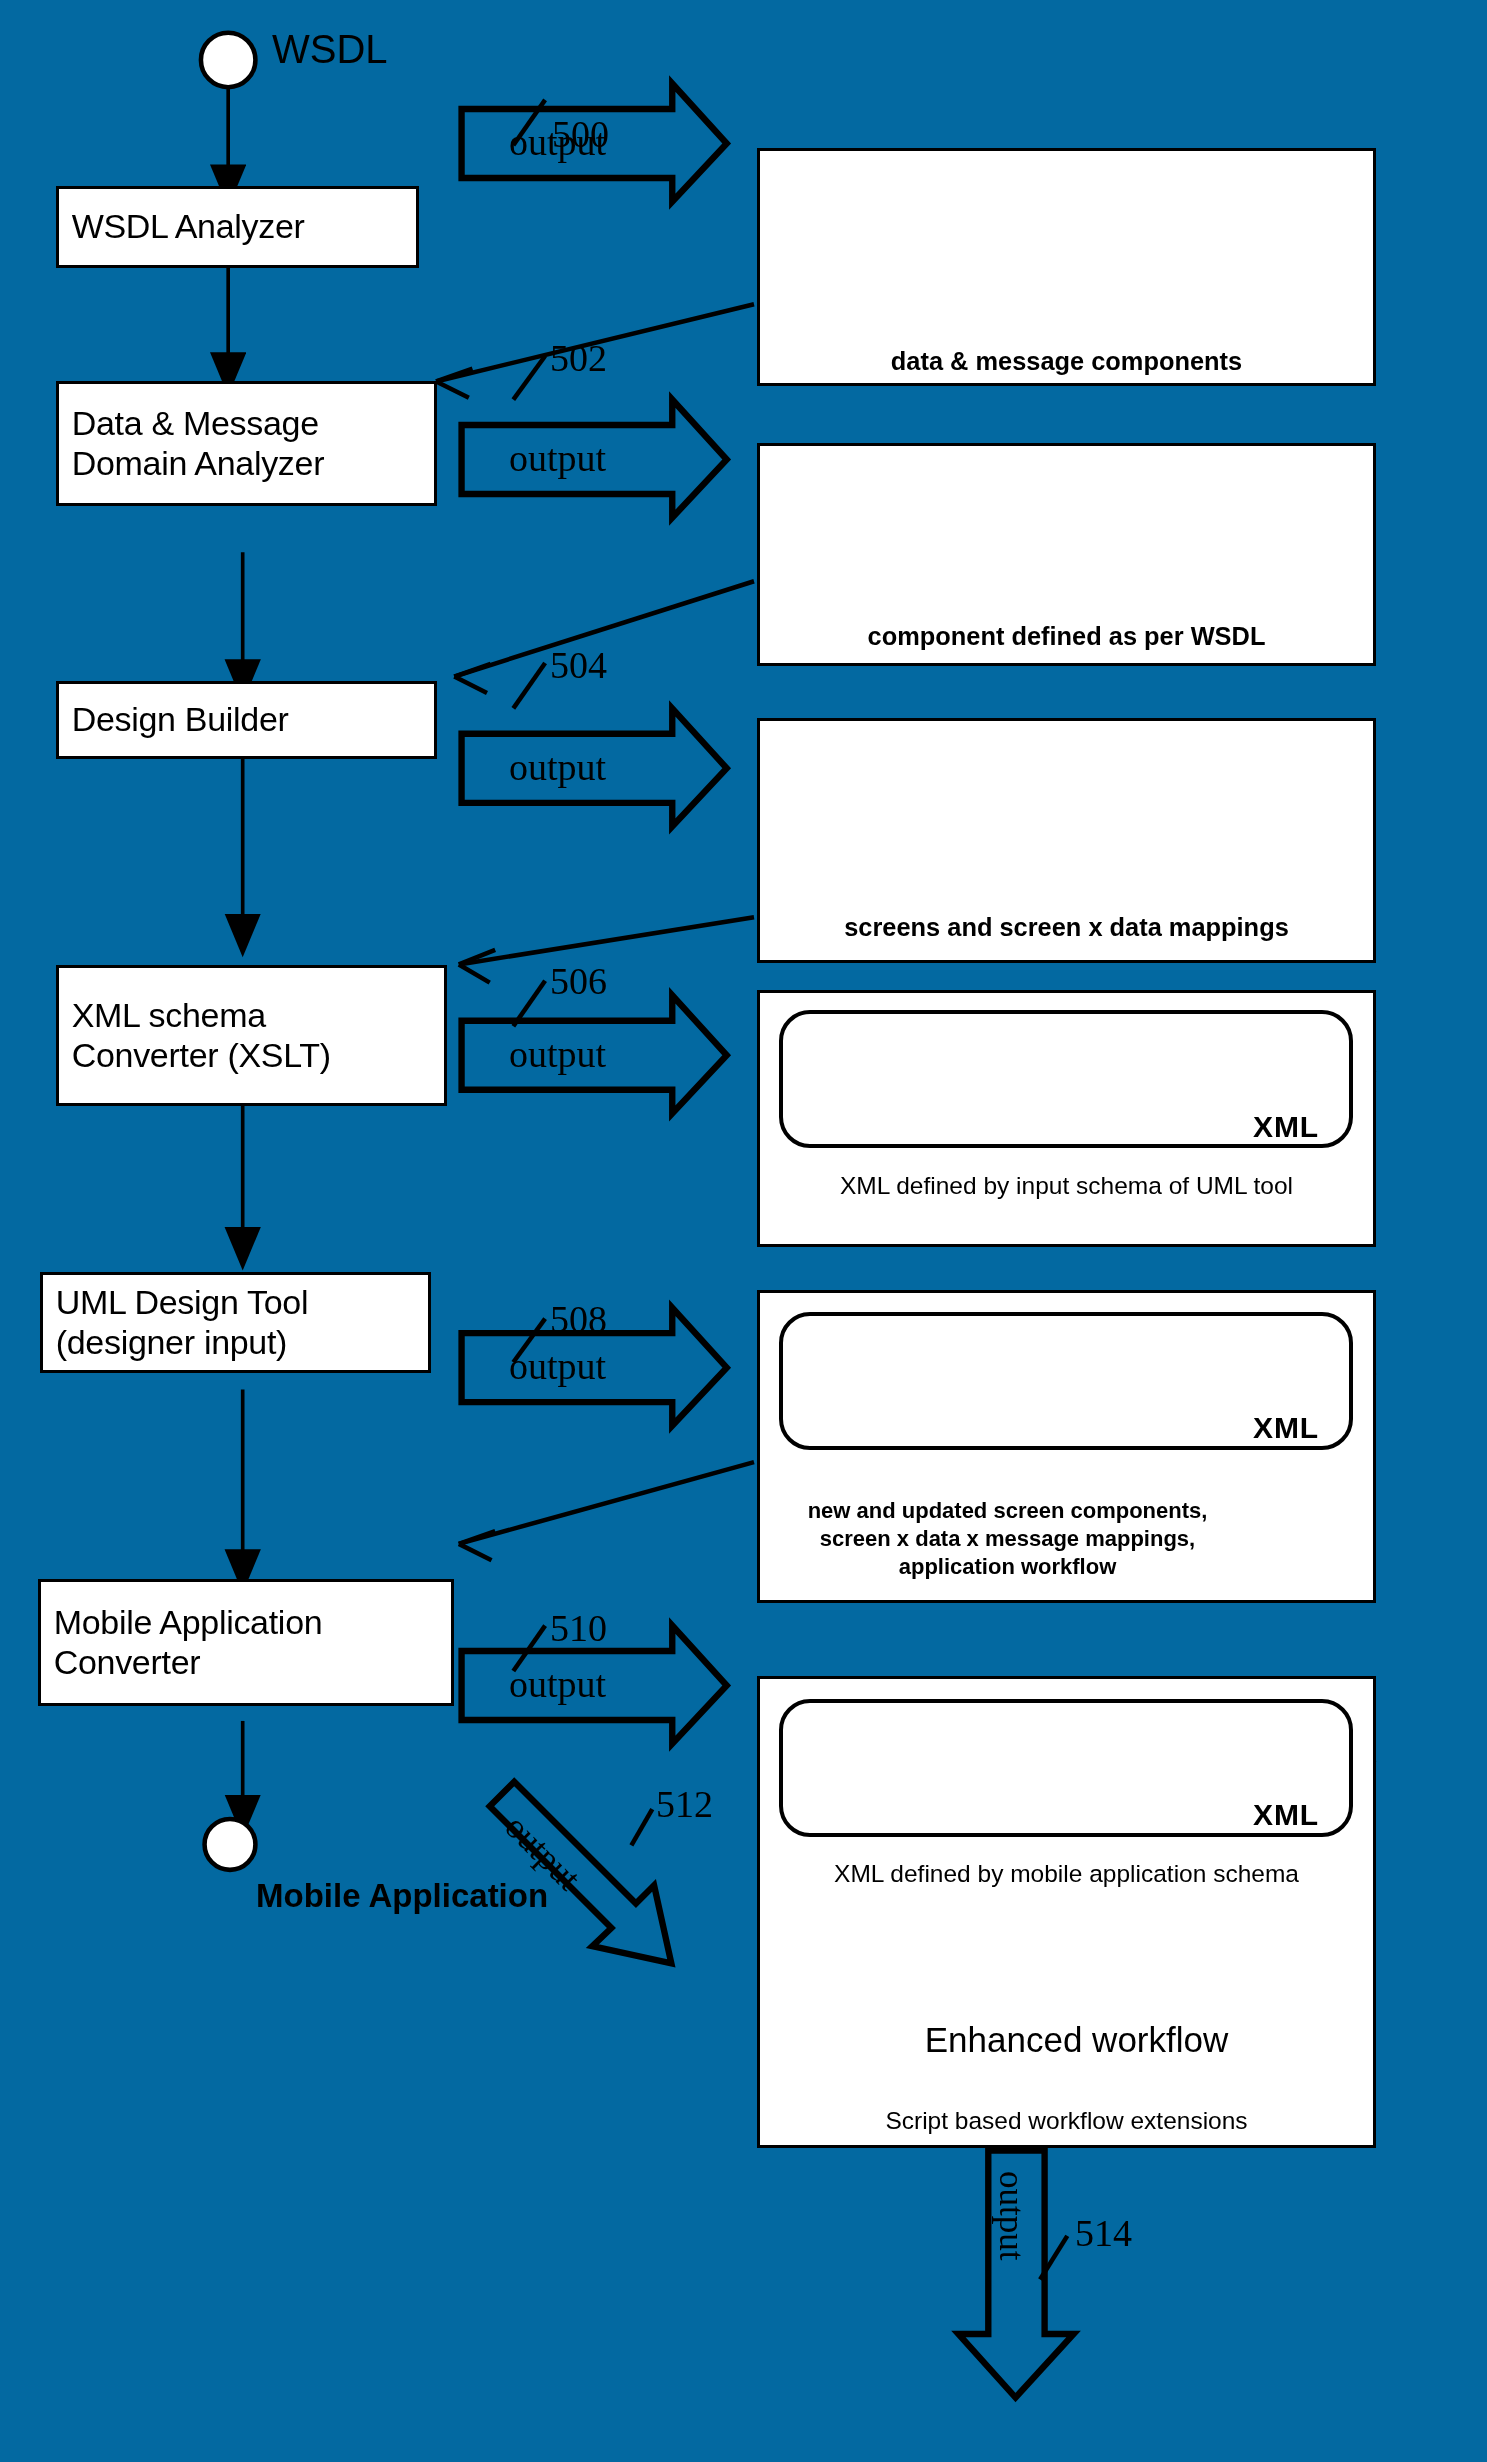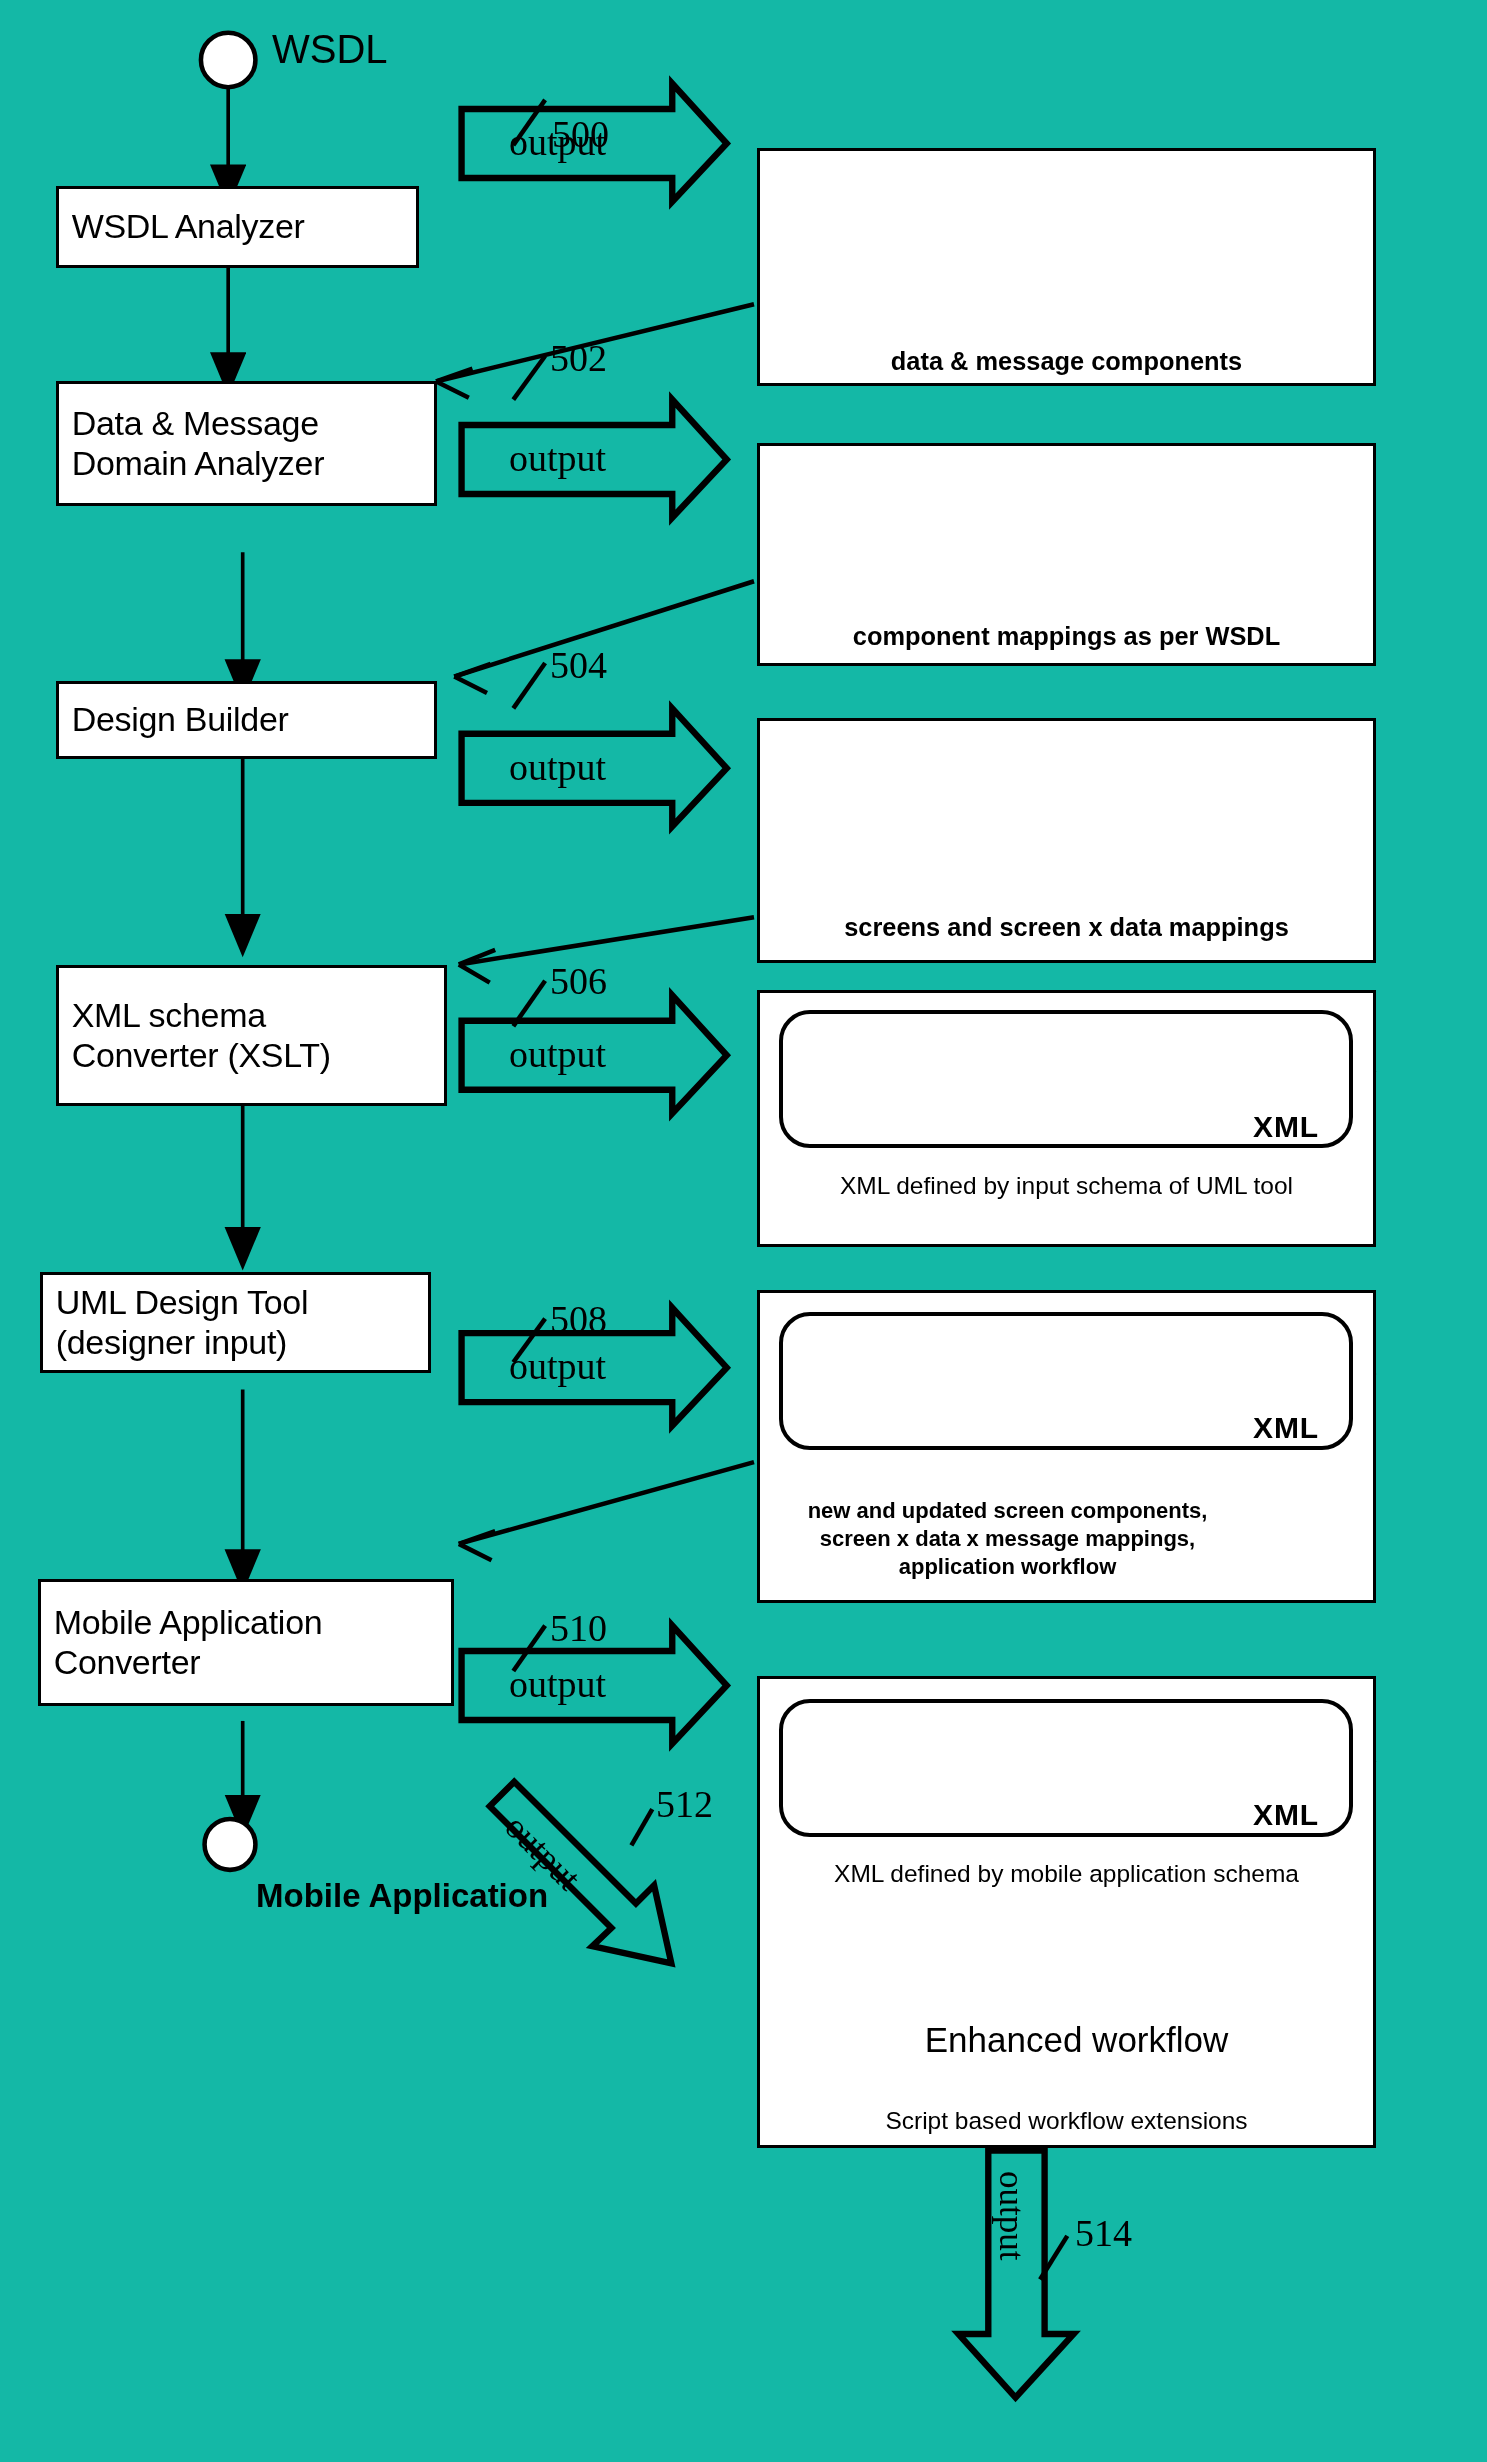--- a/index.html
+++ b/index.html
@@ -4,21 +4,21 @@
 <style>
   html, body {
     margin: 0;
     padding: 0;
     background: #ffffff;
   }
   #root {
     position: relative;
     width: 1488px;
     height: 2462px;
-    background: #14b8a6;
+    background: #0369a1;
     font-family: "Liberation Sans", sans-serif;
     color: #000000;
     overflow: hidden;
   }
   svg.layer {
     position: absolute;
     left: 0; top: 0;
     width: 1488px;
     height: 2462px;
   }
@@ -412,21 +412,21 @@
   <div class="rot-lbl" style="left:525px; top:1807px; transform: rotate(45deg);">output</div>
   <div class="ref-num" style="left:656px; top:1782px;">512</div>
 
   <div class="rot-lbl" style="left:1031px; top:2171px; transform: rotate(90deg);">output</div>
   <div class="ref-num" style="left:1075px; top:2211px;">514</div>
 
   <div class="panel" style="left:757px; top:148px; width:619px; height:238px;"></div>
   <div class="panel-caption" style="left:757px; top:345px; width:619px;">data &amp; message components</div>
 
   <div class="panel" style="left:757px; top:443px; width:619px; height:223px;"></div>
-  <div class="panel-caption" style="left:757px; top:620px; width:619px;">component mappings as per WSDL</div>
+  <div class="panel-caption" style="left:757px; top:620px; width:619px;">component defined as per WSDL</div>
 
   <div class="panel" style="left:757px; top:718px; width:619px; height:245px;"></div>
   <div class="panel-caption" style="left:757px; top:911px; width:619px;">screens and screen x data mappings</div>
 
   <div class="panel" style="left:757px; top:990px; width:619px; height:257px;"></div>
   <div class="rounded-inner" style="left:779px; top:1010px; width:574px; height:138px;"></div>
   <div class="xml-tag" style="left:1253px; top:1110px;">XML</div>
   <div class="panel-caption thin" style="left:757px; top:1170px; width:619px;">XML defined by input schema of UML tool</div>
 
   <div class="panel" style="left:757px; top:1290px; width:619px; height:313px;"></div>

